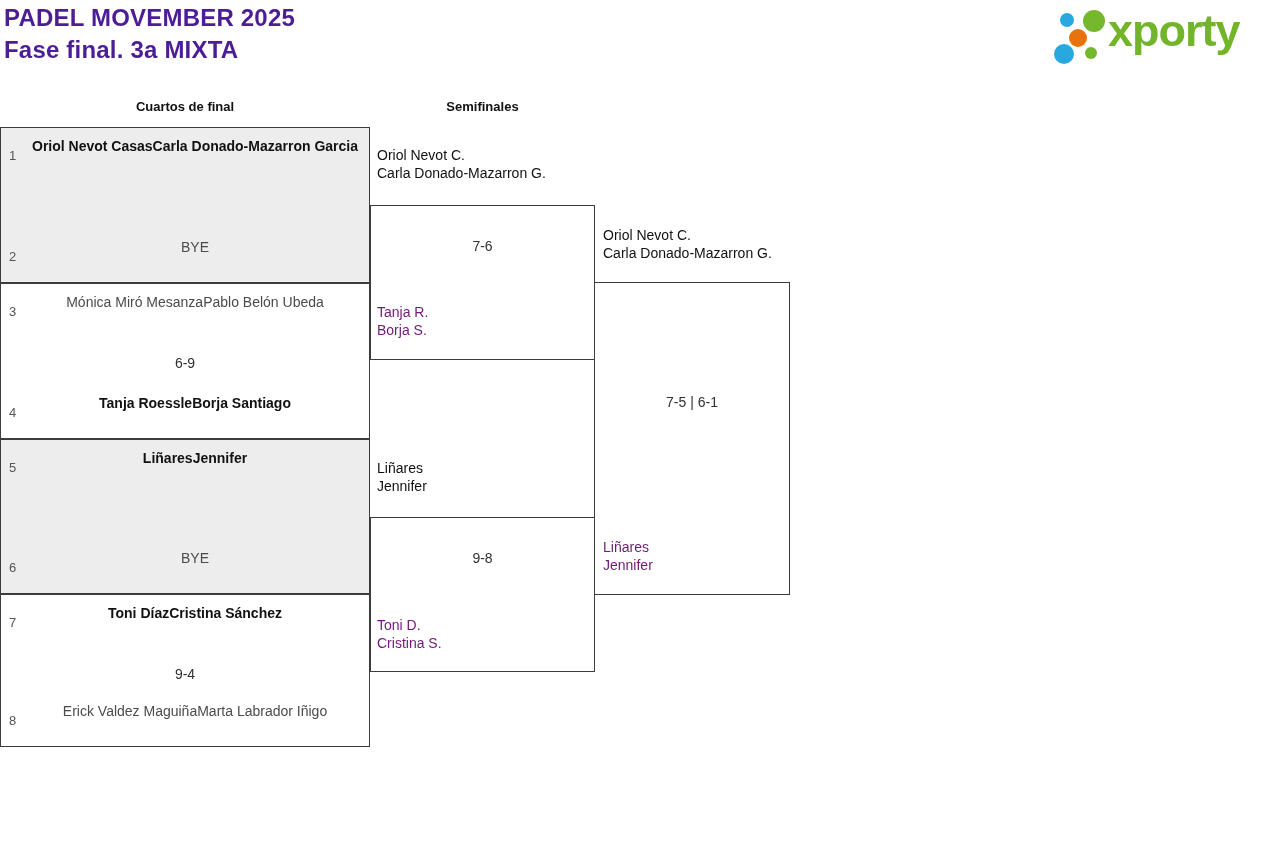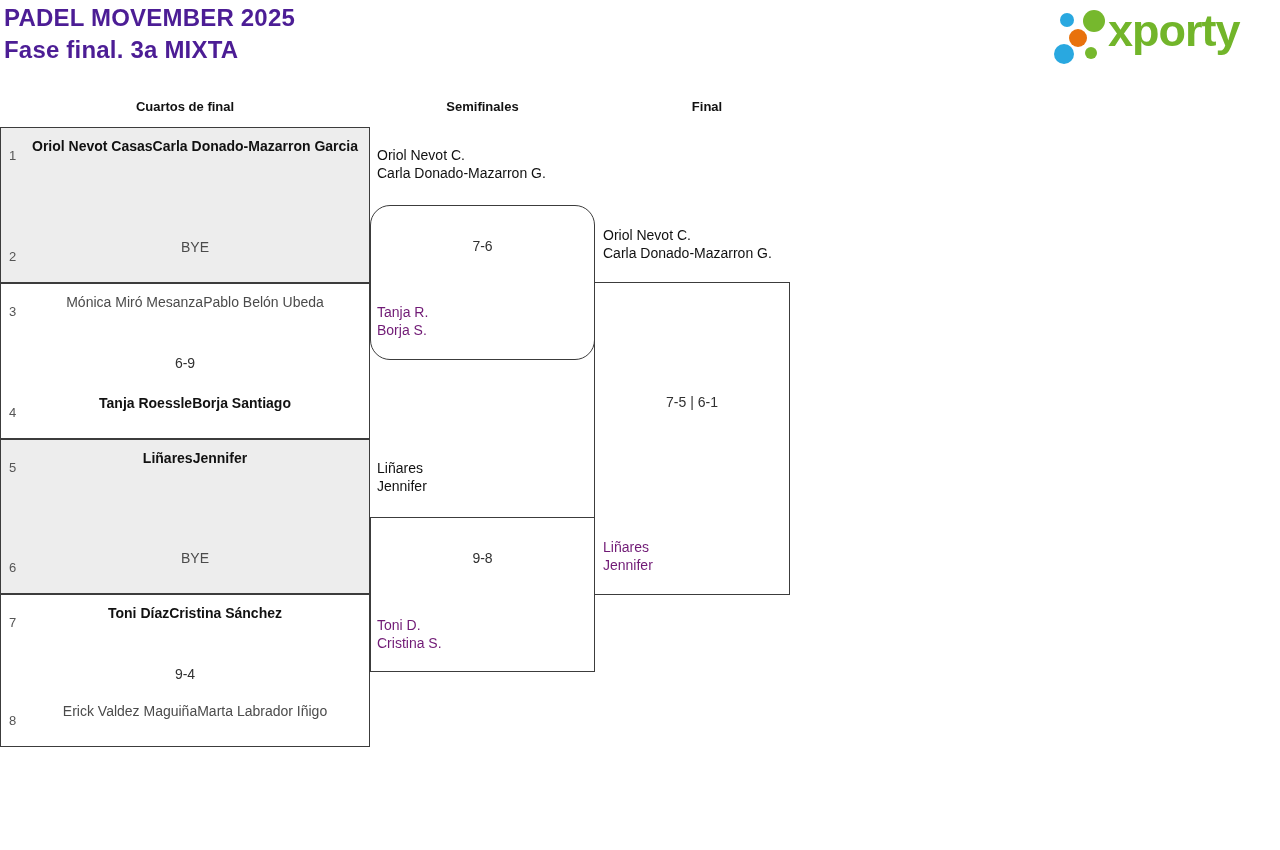--- a/index.html
+++ b/index.html
@@ -86,21 +86,20 @@
       <circle cx="50" cy="19" r="11" fill="#76b82d"></circle>
       <circle cx="34" cy="36" r="9" fill="#e8720c"></circle>
       <circle cx="20" cy="52" r="10" fill="#29a8e0"></circle>
       <circle cx="47" cy="51" r="6" fill="#76b82d"></circle>
     </svg>
     <span class="logo-text" style="color:#72b52a;">xporty</span>
   </div>
 
   <div class="round-header rh-qf">Cuartos de final</div>
   <div class="round-header rh-sf">Semifinales</div>
-  <div class="round-header rh-f">Final</div>
 
   <div class="box qf shaded" style="top:127px;height:156px;">
     <div class="seed seed-top">1</div>
     <div class="team team-top winner">
       <div>Oriol Nevot Casas</div>
       <div>Carla Donado-Mazarron Garcia</div>
     </div>
     <div class="score"></div>
     <div class="seed seed-bottom">2</div>
     <div class="team team-bottom">
@@ -144,21 +143,21 @@
       <div>Cristina Sánchez</div>
     </div>
     <div class="score">9-4</div>
     <div class="seed seed-bottom">8</div>
     <div class="team team-bottom">
       <div>Erick Valdez Maguiña</div>
       <div>Marta Labrador Iñigo</div>
     </div>
   </div>
 
-  <div class="box sf" style="top:205px;height:155px;border-radius:20px;">
+  <div class="box sf" style="top:205px;height:155px;">
     <div class="score" style="top:31px;">7-6</div>
   </div>
   <div class="pair-label winner" style="left:377px;top:146px;">
     <div>Oriol Nevot C.</div>
     <div>Carla Donado-Mazarron G.</div>
   </div>
   <div class="pair-label" style="left:377px;top:303px;">
     <div>Tanja R.</div>
     <div>Borja S.</div>
   </div>

